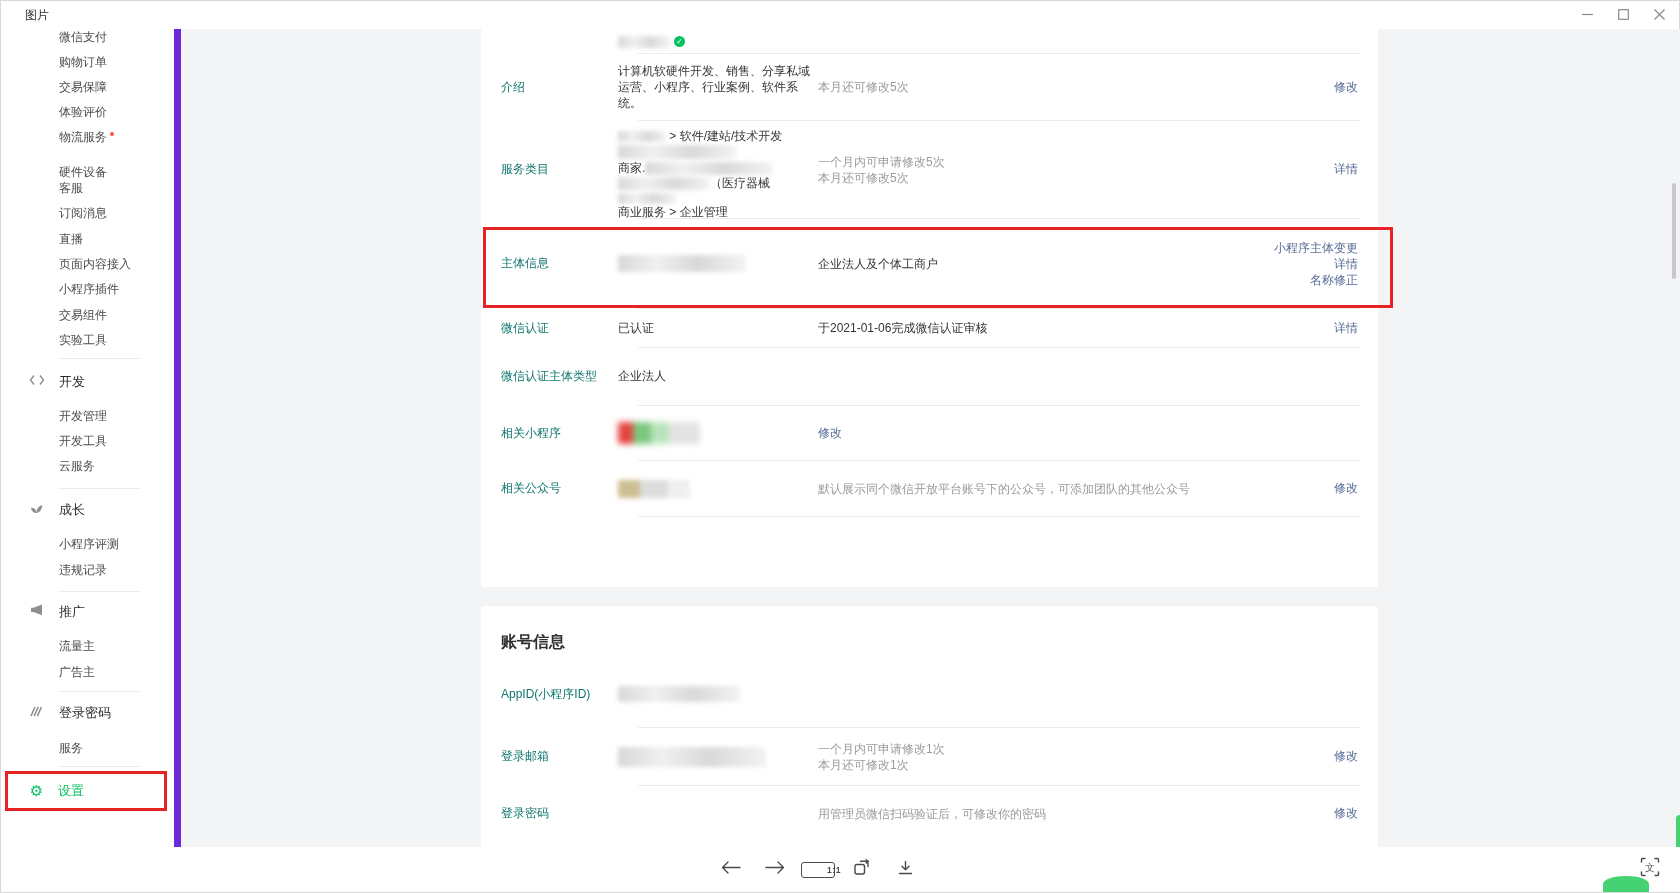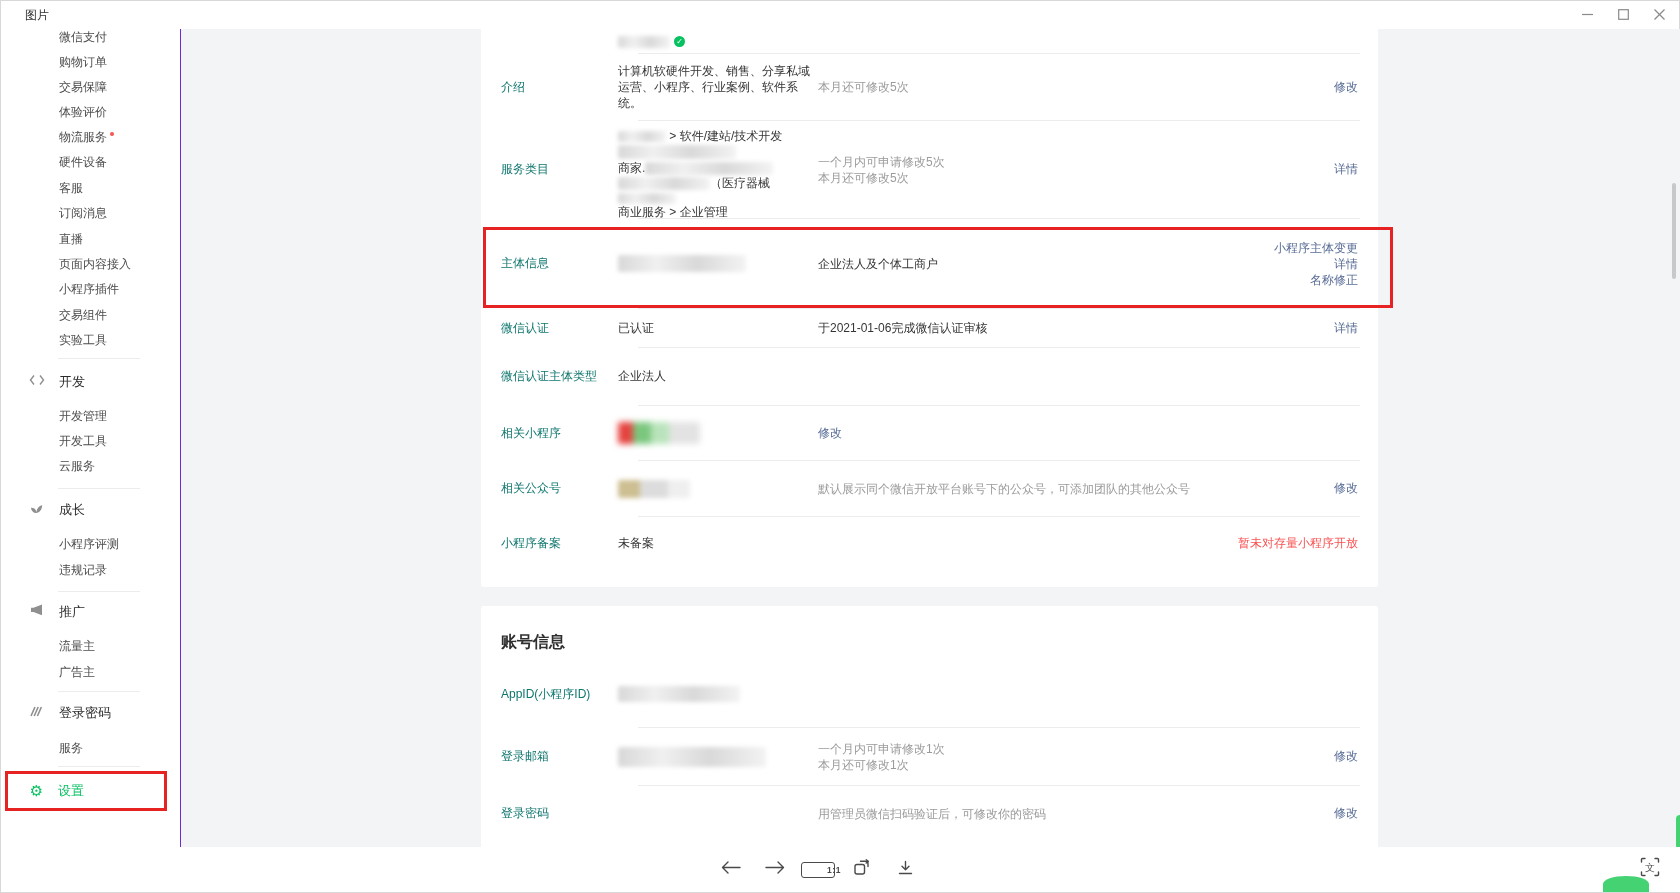--- a/index.html
+++ b/index.html
@@ -14,21 +14,21 @@
   .titlebar .title { margin-left:16px; font-size:12px; color:#333; }
   .win-controls { position:absolute; right:2px; top:0; height:28px; display:flex; }
   .win-btn { width:36px; height:28px; display:flex; align-items:center; justify-content:center; color:#707070; }
   .win-btn svg { stroke:#8a8a8a; stroke-width:1.2; fill:none; }
 
   
   .viewer { position:absolute; top:28px; left:0; width:1680px; height:820px; overflow:hidden; background:#f3f4f5; }
 
   
   .sidebar { position:absolute; top:0; left:0; width:180px; height:820px; background:#fff;
-    border-right:1px solid #6d28d9; z-index:2;text-decoration:underline; }
+    border-right:7px solid #6d28d9; z-index:2;text-decoration:underline; }
   .side-item { position:absolute; left:58px; height:20px; line-height:20px; font-size:12px; color:#4c4c4c; white-space:nowrap; }
   .side-header { position:absolute; left:27px; height:20px; line-height:20px; font-size:13px; color:#2b2b2b;
     display:flex; align-items:flex-start; white-space:nowrap; }
   .side-header .hicon { width:17px; height:16px; margin-right:14px; display:inline-flex; align-items:center; justify-content:center; color:#8f8f8f; }
   .side-header .hicon svg { stroke:#8f8f8f; fill:none; stroke-width:1.4; }
   .side-divider { position:absolute; left:57px; width:82px; height:1px; background:#ececec; }
   .red-dot { display:inline-block; width:4px; height:4px; border-radius:50%; background:#fa5151;
     vertical-align:super; margin-left:3px; }
   .settings-header { color:#07c160; }
   .settings-header .gear { color:#07c160; font-size:15px; margin-right:13px; width:17px; text-align:center; }
@@ -108,21 +108,21 @@
   </div>
 
   <div class="viewer">
 
     <div class="sidebar">
       <div class="side-item" style="top:-2px">微信支付</div>
       <div class="side-item" style="top:23px">购物订单</div>
       <div class="side-item" style="top:48px">交易保障</div>
       <div class="side-item" style="top:73px">体验评价</div>
       <div class="side-item" style="top:98px"><span>物流服务</span><span class="red-dot"></span></div>
-      <div class="side-item" style="top:123px">硬件设备</div>
+      <div class="side-item" style="top:133px">硬件设备</div>
       <div class="side-item" style="top:149px">客服</div>
       <div class="side-item" style="top:174px">订阅消息</div>
       <div class="side-item" style="top:200px">直播</div>
       <div class="side-item" style="top:225px">页面内容接入</div>
       <div class="side-item" style="top:250px">小程序插件</div>
       <div class="side-item" style="top:276px">交易组件</div>
       <div class="side-item" style="top:301px">实验工具</div>
 
       <div class="side-divider" style="top:329px"></div>
 
@@ -264,26 +264,20 @@
       <div class="row" style="height:55px">
         <div class="rlabel">相关公众号</div>
         <div class="rvalue">
           <span class="blur blur-tan" style="width:72px;height:18px"></span>
         </div>
         <div class="rnote">默认展示同个微信开放平台账号下的公众号，可添加团队的其他公众号</div>
         <div class="ract"><span class="link">修改</span></div>
       </div>
       <div class="divider"></div>
 
-      <div class="row" style="height:75px;align-items:flex-start;padding-top:18px">
-        <div class="rlabel">小程序备案</div>
-        <div class="rvalue">未备案</div>
-        <div class="rnote"></div>
-        <div class="ract"><span class="redlink">暂未对存量小程序开放</span></div>
-      </div>
     </div>
 
     <div class="card card2">
       <div class="card-title">账号信息</div>
 
       <div class="row" style="height:66px;margin-top:8px">
         <div class="rlabel">AppID(小程序ID)</div>
         <div class="rvalue">
           <span class="blur" style="width:122px;height:16px"></span>
         </div>

